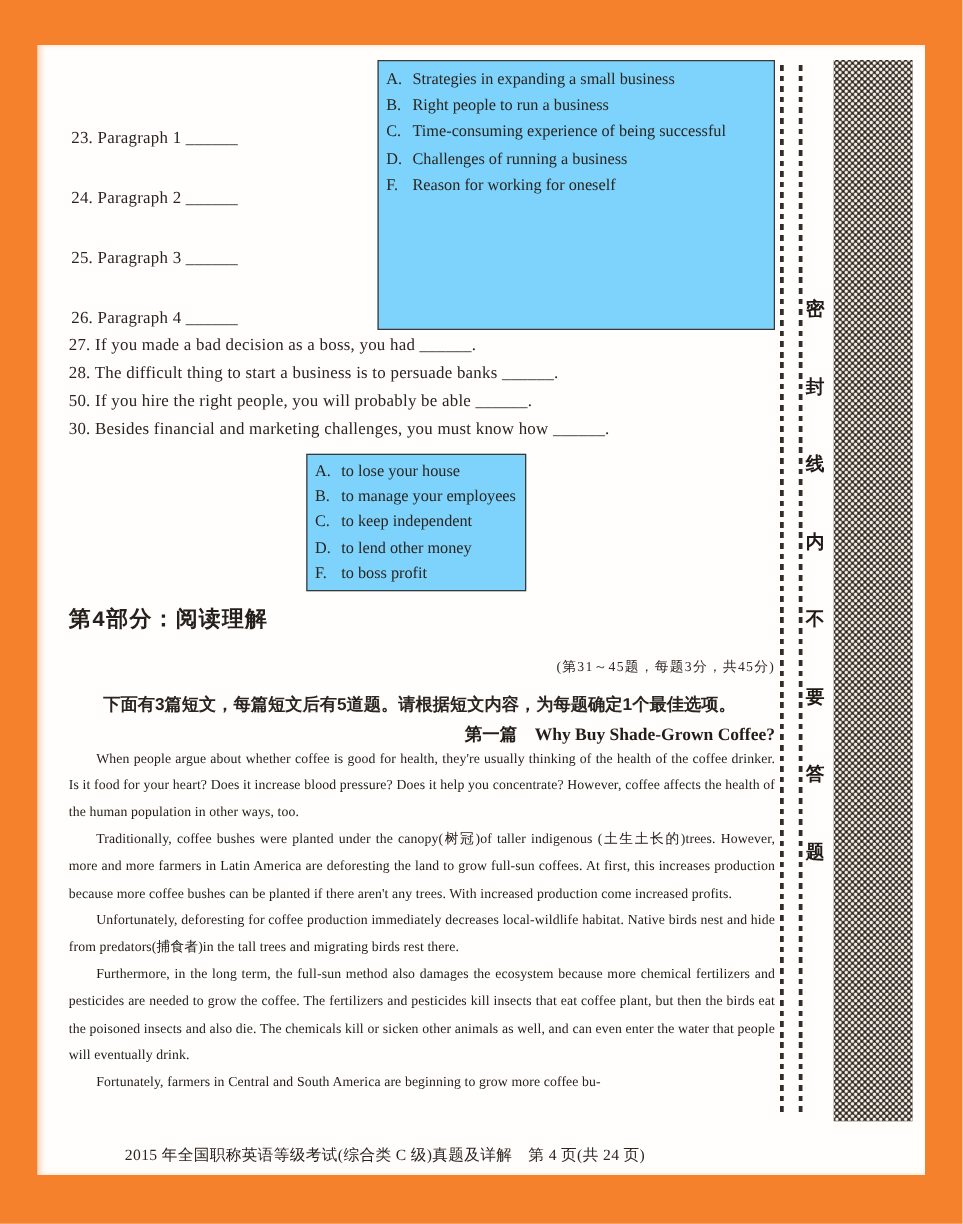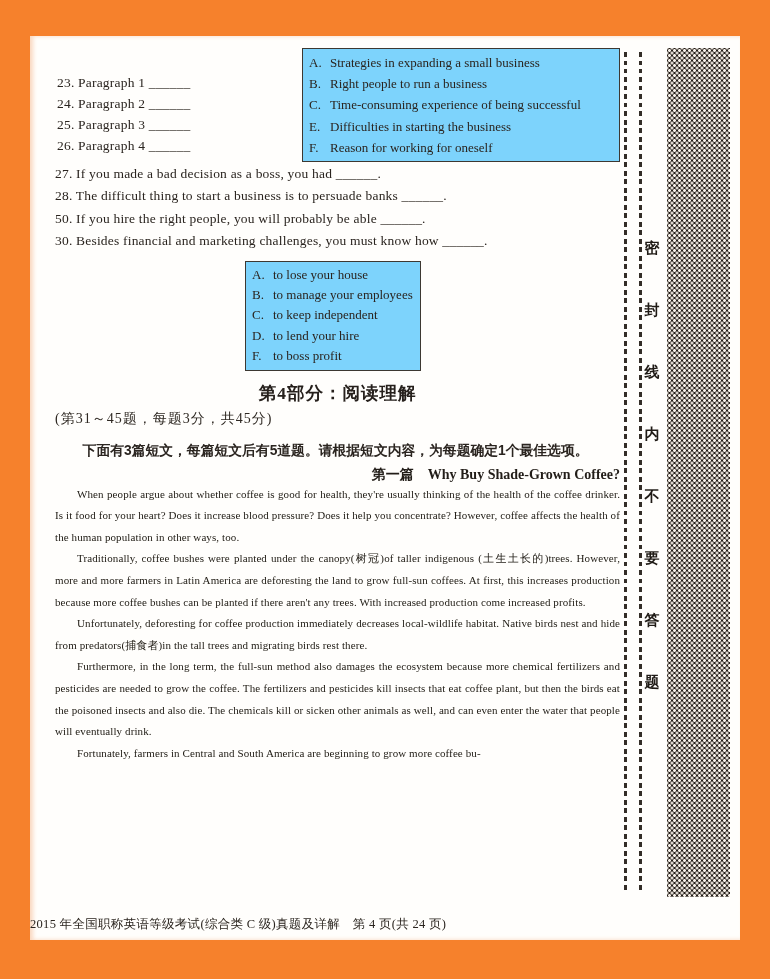--- a/index.html
+++ b/index.html
@@ -14,59 +14,59 @@
   .paper {
     position:absolute; left:30px; top:36px; width:710px; height:904px;
     background:#fffefc;
     box-shadow: inset 3px 0 4px rgba(244,170,120,.45);
   }
   .content { position:absolute; left:25px; top:0; width:565px; }
 
   
   .match-row { display:flex; justify-content:space-between; margin-top:12px; }
   .match-qs { margin-top:24px; padding-left:2px; }
-  .match-q { font-size:13.5px; line-height:21px; letter-spacing:.2px; }
+  .match-q { font-size:13.5px; line-height:21px; letter-spacing:.2px;margin-top:27px; }
   .opt-box {
     border:1.4px solid #3d3832; padding:3px 2px 3px 6px;
     width:318px; background:#7dd3fc;
   }
   .opt-box2 { width:176px; margin:8px 0 0 190px; }
   .opt-line { font-size:13px; line-height:21.2px; white-space:nowrap; }
   .opt-box2 .opt-line { line-height:20.4px; }
   .opt-letter { display:inline-block; width:21px; }
 
   
   .q-list { margin-top:1px; }
   .q-item { font-size:13.5px; line-height:22.4px; letter-spacing:.2px; }
 
   
   .sec-title {
-    margin-top:10px; text-align:center;
-    font-family:Liberation Serif, serif;
+    margin-top:10px; 
+    font-family:Liberation Mono, monospace;
     font-size:17.5px; font-weight:bold; color:#26201c; letter-spacing:1px;
   }
-  .sec-sub { margin-top:5px; text-align:left; font-size:14px; color:#2e2822; letter-spacing:1px; }
+  .sec-sub { margin-top:19px; text-align:right; font-size:11px; color:#2e2822; letter-spacing:1px; }
   .sec-intro {
     margin-top:10px;
     font-family:"Liberation Sans","DejaVu Sans",sans-serif;
     font-weight:bold; font-size:13.8px; line-height:25px; color:#2b2520;
     text-indent:2em; text-align:justify;
   }
   .passage-head { margin-top:3px; text-align:right; font-weight:bold; font-size:14px; color:#221d18; }
 
   
   .para {
     font-size:11px; line-height:21.6px; text-align:justify;
     text-indent:2em; color:#242019; letter-spacing:.1px;
   }
 
   
   .footer {
     position:absolute; left:0; bottom:7px; width:556px;
-    text-align:left; font-size:12.5px; color:#2b251f; letter-spacing:.3px;
+    text-align:center; font-size:12.5px; color:#2b251f; letter-spacing:.3px;
   }
 
   
   .dash-line {
     position:absolute; top:16px; height:841px; width:3px;
     background:repeating-linear-gradient(180deg,#332d27 0 4.5px,transparent 4.5px 8.5px);
   }
   .dash-1 { left:594px; }
   .dash-2 { left:609px; }
   .seal-text {
@@ -95,37 +95,37 @@
       <div class="match-qs">
         <div class="match-q">23. Paragraph 1 ______</div>
         <div class="match-q">24. Paragraph 2 ______</div>
         <div class="match-q">25. Paragraph 3 ______</div>
         <div class="match-q">26. Paragraph 4 ______</div>
       </div>
       <div class="opt-box">
         <div class="opt-line"><span class="opt-letter">A.</span><span>Strategies in expanding a small business</span></div>
         <div class="opt-line"><span class="opt-letter">B.</span><span>Right people to run a business</span></div>
         <div class="opt-line"><span class="opt-letter">C.</span><span>Time-consuming experience of being successful</span></div>
-        <div class="opt-line"><span class="opt-letter">E.</span><span>Difficulties in starting the business</span></div>
+        <div class="opt-line"><span class="opt-letter">D.</span><span>Challenges of running a business</span></div>
         <div class="opt-line"><span class="opt-letter">F.</span><span>Reason for working for oneself</span></div>
       </div>
     </div>
 
     <div class="q-list">
       <div class="q-item">27. If you made a bad decision as a boss, you had ______.</div>
       <div class="q-item">28. The difficult thing to start a business is to persuade banks ______.</div>
       <div class="q-item">50. If you hire the right people, you will probably be able ______.</div>
       <div class="q-item">30. Besides financial and marketing challenges, you must know how ______.</div>
     </div>
 
     <div class="opt-box opt-box2">
       <div class="opt-line"><span class="opt-letter">A.</span><span>to lose your house</span></div>
       <div class="opt-line"><span class="opt-letter">B.</span><span>to manage your employees</span></div>
       <div class="opt-line"><span class="opt-letter">C.</span><span>to keep independent</span></div>
-      <div class="opt-line"><span class="opt-letter">D.</span><span>to lend your hire</span></div>
+      <div class="opt-line"><span class="opt-letter">D.</span><span>to lend other money</span></div>
       <div class="opt-line"><span class="opt-letter">F.</span><span>to boss profit</span></div>
     </div>
 
     <div class="sec-title">第4部分：阅读理解</div>
     <div class="sec-sub">(第31～45题，每题3分，共45分)</div>
     <div class="sec-intro">下面有3篇短文，每篇短文后有5道题。请根据短文内容，为每题确定1个最佳选项。</div>
     <div class="passage-head">第一篇　Why Buy Shade-Grown Coffee?</div>
 
     <div class="passage">
       <p class="para">When people argue about whether coffee is good for health, they're usually thinking of the health of the coffee drinker. Is it food for your heart? Does it increase blood pressure? Does it help you concentrate? However, coffee affects the health of the human population in other ways, too.</p>

